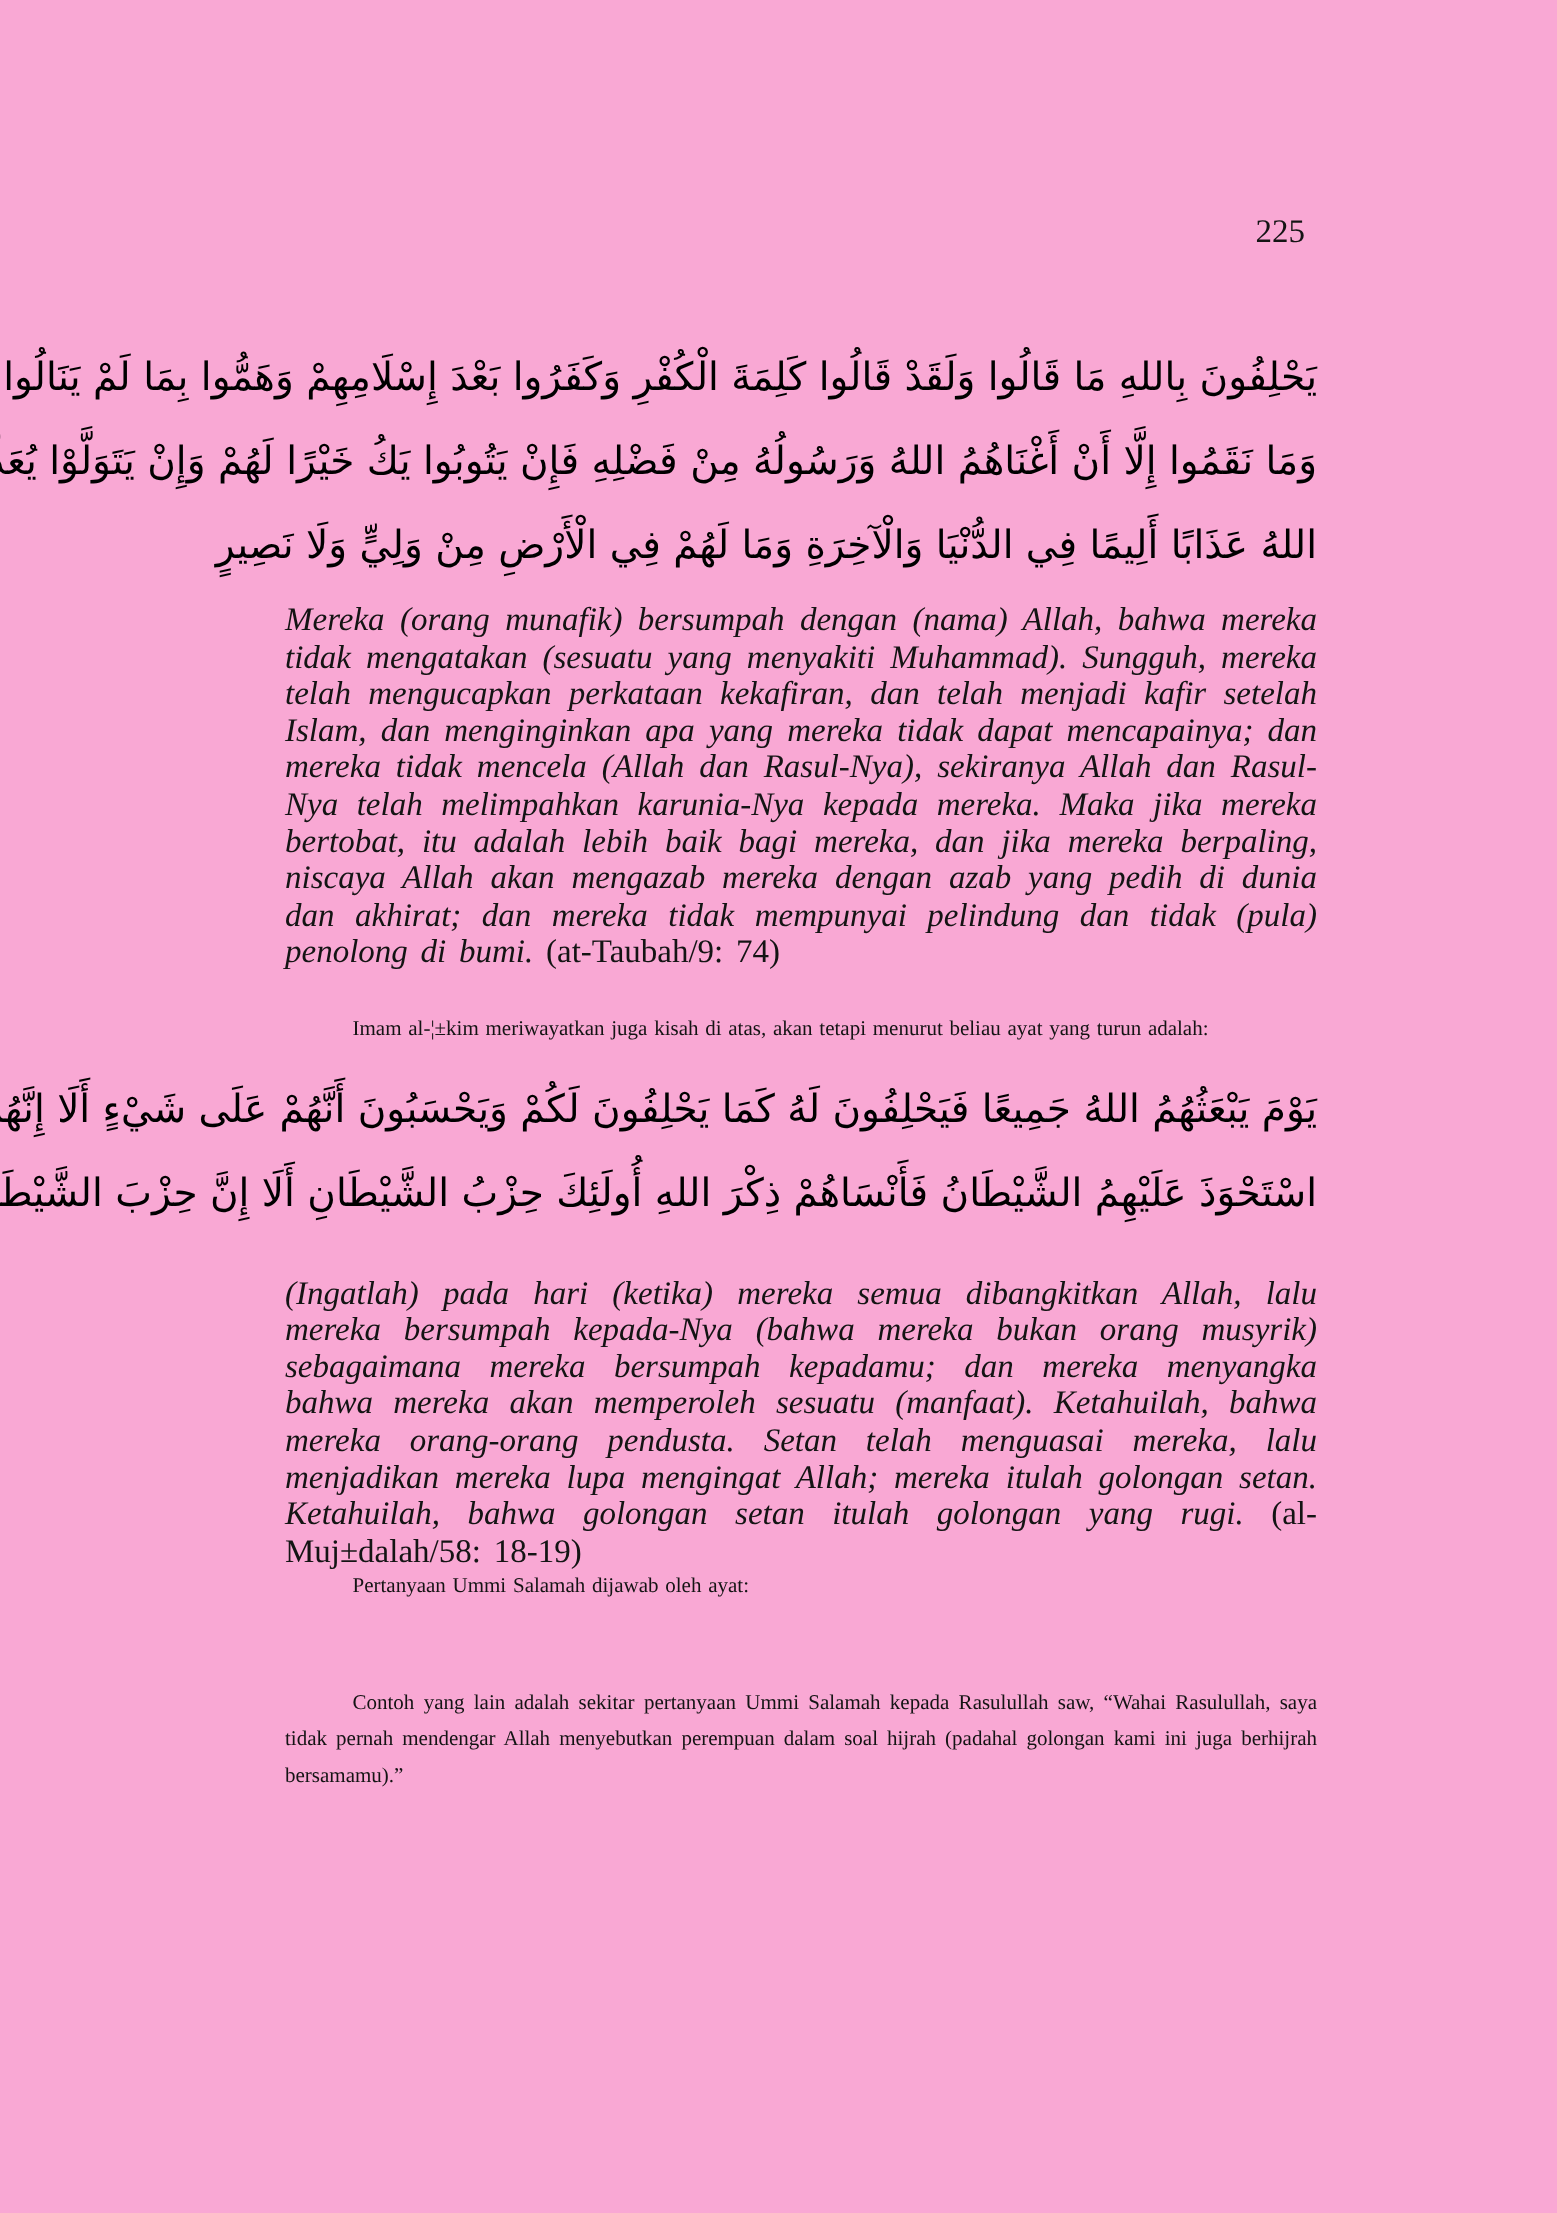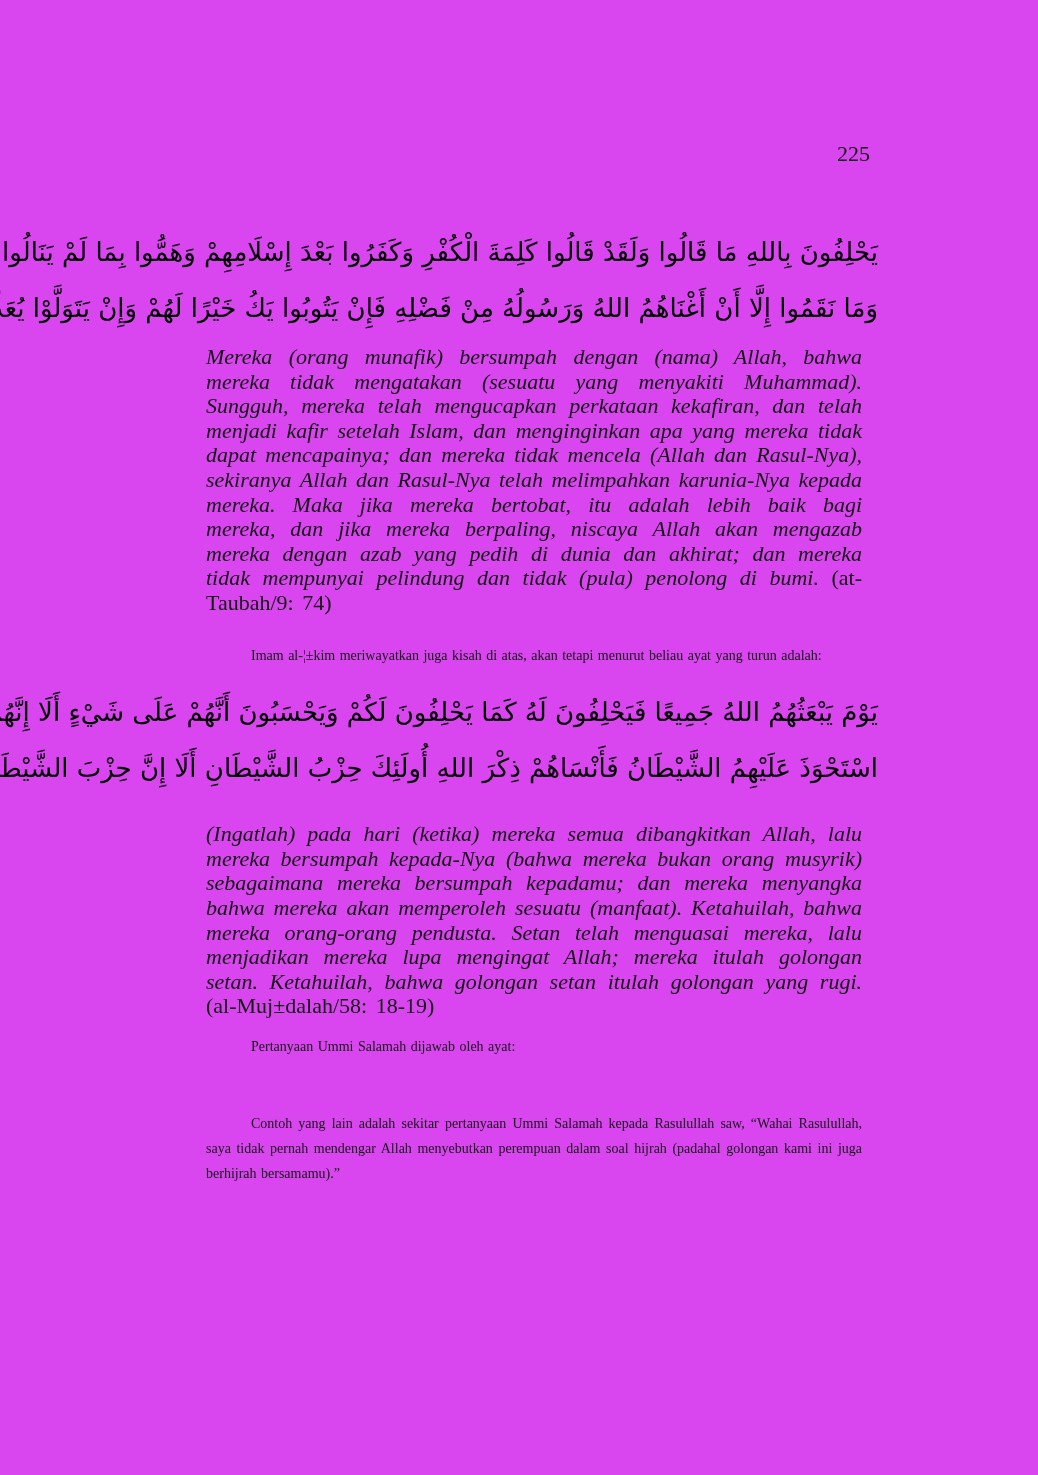--- a/index.html
+++ b/index.html
@@ -1,29 +1,29 @@
 <!DOCTYPE html>
 <html lang="id"><head>
 <meta charset="utf-8">
 <style>
   html, body { margin: 0; padding: 0; background: #ffffff; }
   .page {
     position: relative;
     width: 1038px;
     height: 1475px;
-    background: #d946ef;
+    background: #f9a8d4;
     color: #141414;
     font-family: "Liberation Serif", serif;
     overflow: hidden;
   }
   .content {
     margin-left: 190px;
     width: 688px;
   }
-  p { margin: 16px; }
+  p { margin: 0; }
   .page-number {
     padding-top: 141px;
     padding-right: 8px;
     text-align: right;
     font-size: 22px;
     line-height: 26px;
   }
   .arabic {
     direction: rtl;
     font-family: "DejaVu Sans", sans-serif;
@@ -59,20 +59,21 @@
 <body>
 
 <div class="page">
   <div class="content">
 
     <div class="page-number">225</div>
 
     <div class="arabic arabic-1">
       <div class="arabic-line">يَحْلِفُونَ بِاللهِ مَا قَالُوا وَلَقَدْ قَالُوا كَلِمَةَ الْكُفْرِ وَكَفَرُوا بَعْدَ إِسْلَامِهِمْ وَهَمُّوا بِمَا لَمْ يَنَالُوا</div>
       <div class="arabic-line">وَمَا نَقَمُوا إِلَّا أَنْ أَغْنَاهُمُ اللهُ وَرَسُولُهُ مِنْ فَضْلِهِ فَإِنْ يَتُوبُوا يَكُ خَيْرًا لَهُمْ وَإِنْ يَتَوَلَّوْا يُعَذِّبْهُمُ</div>
+      <div class="arabic-line">اللهُ عَذَابًا أَلِيمًا فِي الدُّنْيَا وَالْآخِرَةِ وَمَا لَهُمْ فِي الْأَرْضِ مِنْ وَلِيٍّ وَلَا نَصِيرٍ</div>
     </div>
 
     <p class="trans trans-1"><span>Mereka (orang munafik) bersumpah dengan (nama) Allah, bahwa mereka tidak mengatakan (sesuatu yang menyakiti Muhammad). Sungguh, mereka telah mengucapkan perkataan kekafiran, dan telah menjadi kafir setelah Islam, dan menginginkan apa yang mereka tidak dapat mencapainya; dan mereka tidak mencela (Allah dan Rasul-Nya), sekiranya Allah dan Rasul-Nya telah melimpahkan karunia-Nya kepada mereka. Maka jika mereka bertobat, itu adalah lebih baik bagi mereka, dan jika mereka berpaling, niscaya Allah akan mengazab mereka dengan azab yang pedih di dunia dan akhirat; dan mereka tidak mempunyai pelindung dan tidak (pula) penolong di bumi.</span> <span class="cite">(at-Taubah/9: 74)</span></p>
 
     <p class="body-para para-hakim">Imam al-¦±kim meriwayatkan juga kisah di atas, akan tetapi menurut beliau ayat yang turun adalah:</p>
 
     <div class="arabic arabic-2">
       <div class="arabic-line"><span>يَوْمَ يَبْعَثُهُمُ اللهُ جَمِيعًا فَيَحْلِفُونَ لَهُ كَمَا يَحْلِفُونَ لَكُمْ وَيَحْسَبُونَ أَنَّهُمْ عَلَى شَيْءٍ أَلَا إِنَّهُمْ هُمُ الْكَاذِبُونَ</span> </div>
       <div class="arabic-line"><span>اسْتَحْوَذَ عَلَيْهِمُ الشَّيْطَانُ فَأَنْسَاهُمْ ذِكْرَ اللهِ أُولَئِكَ حِزْبُ الشَّيْطَانِ أَلَا إِنَّ حِزْبَ الشَّيْطَانِ هُمُ الْخَاسِرُونَ</span> </div>
     </div>

